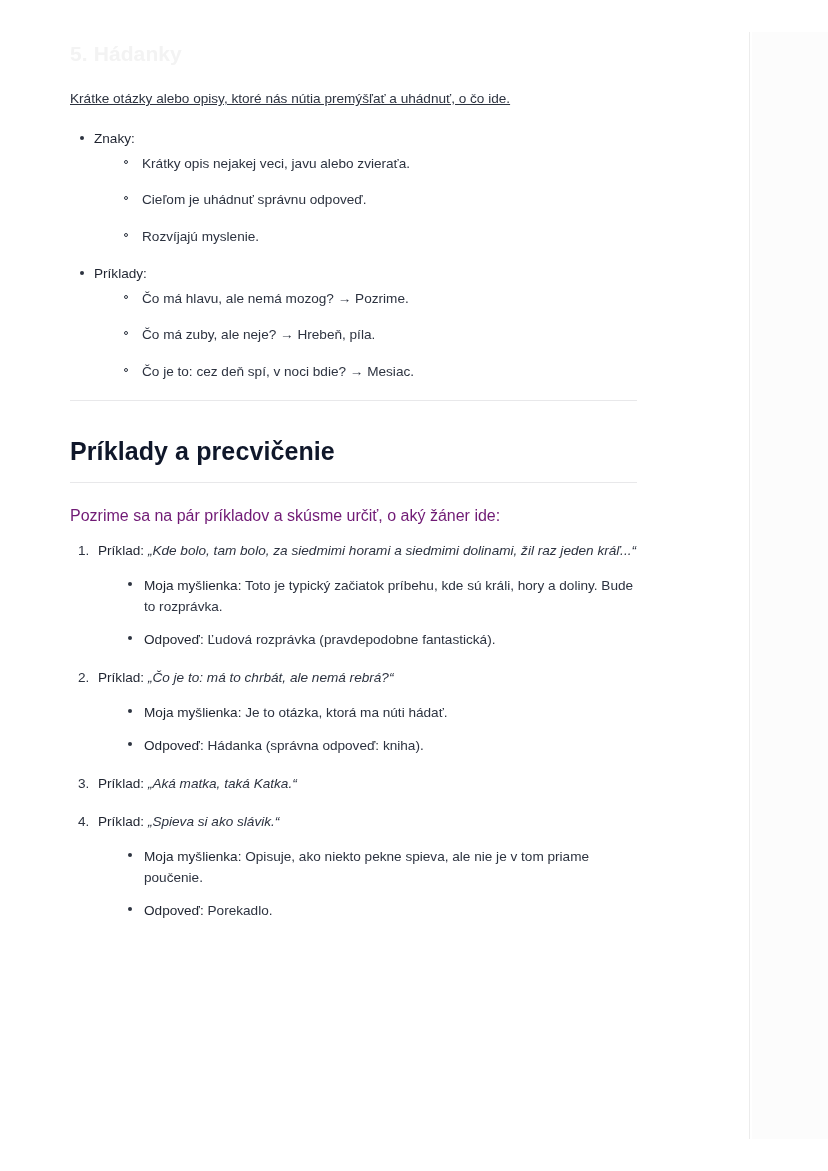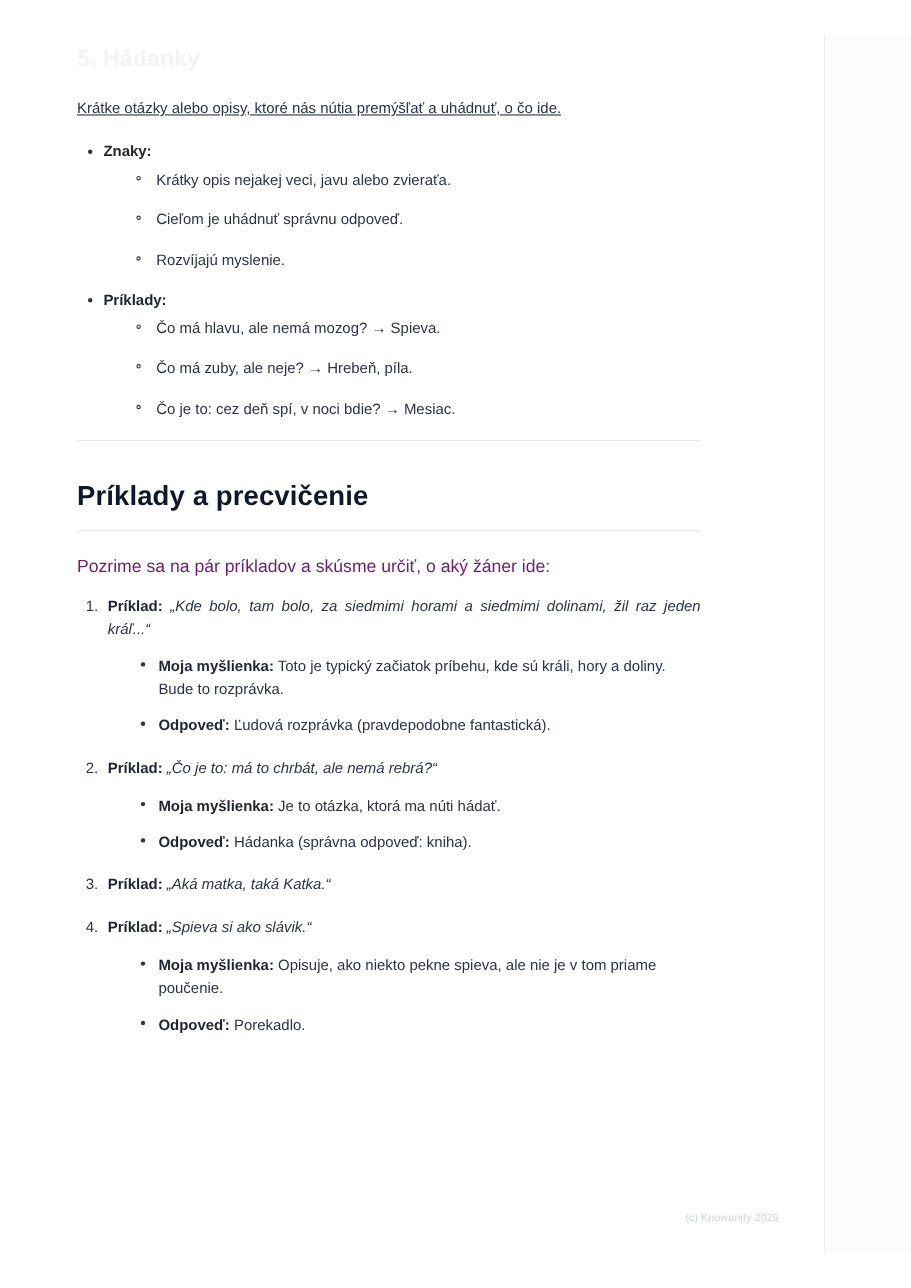--- a/index.html
+++ b/index.html
@@ -84,21 +84,21 @@
   ul.l1 > li.item1 > .bullet1 {
     position: absolute;
     left: 10px;
     top: 7px;
     width: 4px;
     height: 4px;
     border-radius: 50%;
     background: #2d3340;
   }
   .lbl {
-    font-weight: bold;
+    font-weight: normal;
     color: #1f2430;
     font-size: 13.6px;
   }
   ul.l2 {
     list-style: none;
     margin: 7px 0 0 0;
     padding: 0 0 0 28px;
   }
   ul.l2 > li {
     position: relative;
@@ -263,21 +263,21 @@
   </div>
 
   <div class="block-priklady">
     <ul class="l1">
       <li class="item1">
         <span class="bullet1"></span>
         <span class="lbl">Príklady:</span>
         <ul class="l2">
           <li>
             <span class="bullet2"></span>
-            <span class="riddle">Čo má hlavu, ale nemá mozog?</span><span> → Spieva.</span>
+            <span class="riddle">Čo má hlavu, ale nemá mozog?</span><span> → Pozrime.</span>
           </li>
           <li>
             <span class="bullet2"></span>
             <span class="riddle">Čo má zuby, ale neje?</span><span> → Hrebeň, píla.</span>
           </li>
           <li>
             <span class="bullet2"></span>
             <span class="riddle">Čo je to: cez deň spí, v noci bdie?</span><span> → Mesiac.</span>
           </li>
         </ul>
@@ -346,18 +346,17 @@
         </li>
         <li>
           <span class="bullet1"></span>
           <span class="lbl">Odpoveď:</span><span> Porekadlo.</span>
         </li>
       </ul>
     </li>
 
   </ol>
 
-  <div class="footer">(c) Knowunity 2025</div>
 
 </div>
 
 <div class="page-edge"></div>
 <div class="right-gutter"></div>
 
 </body></html>

